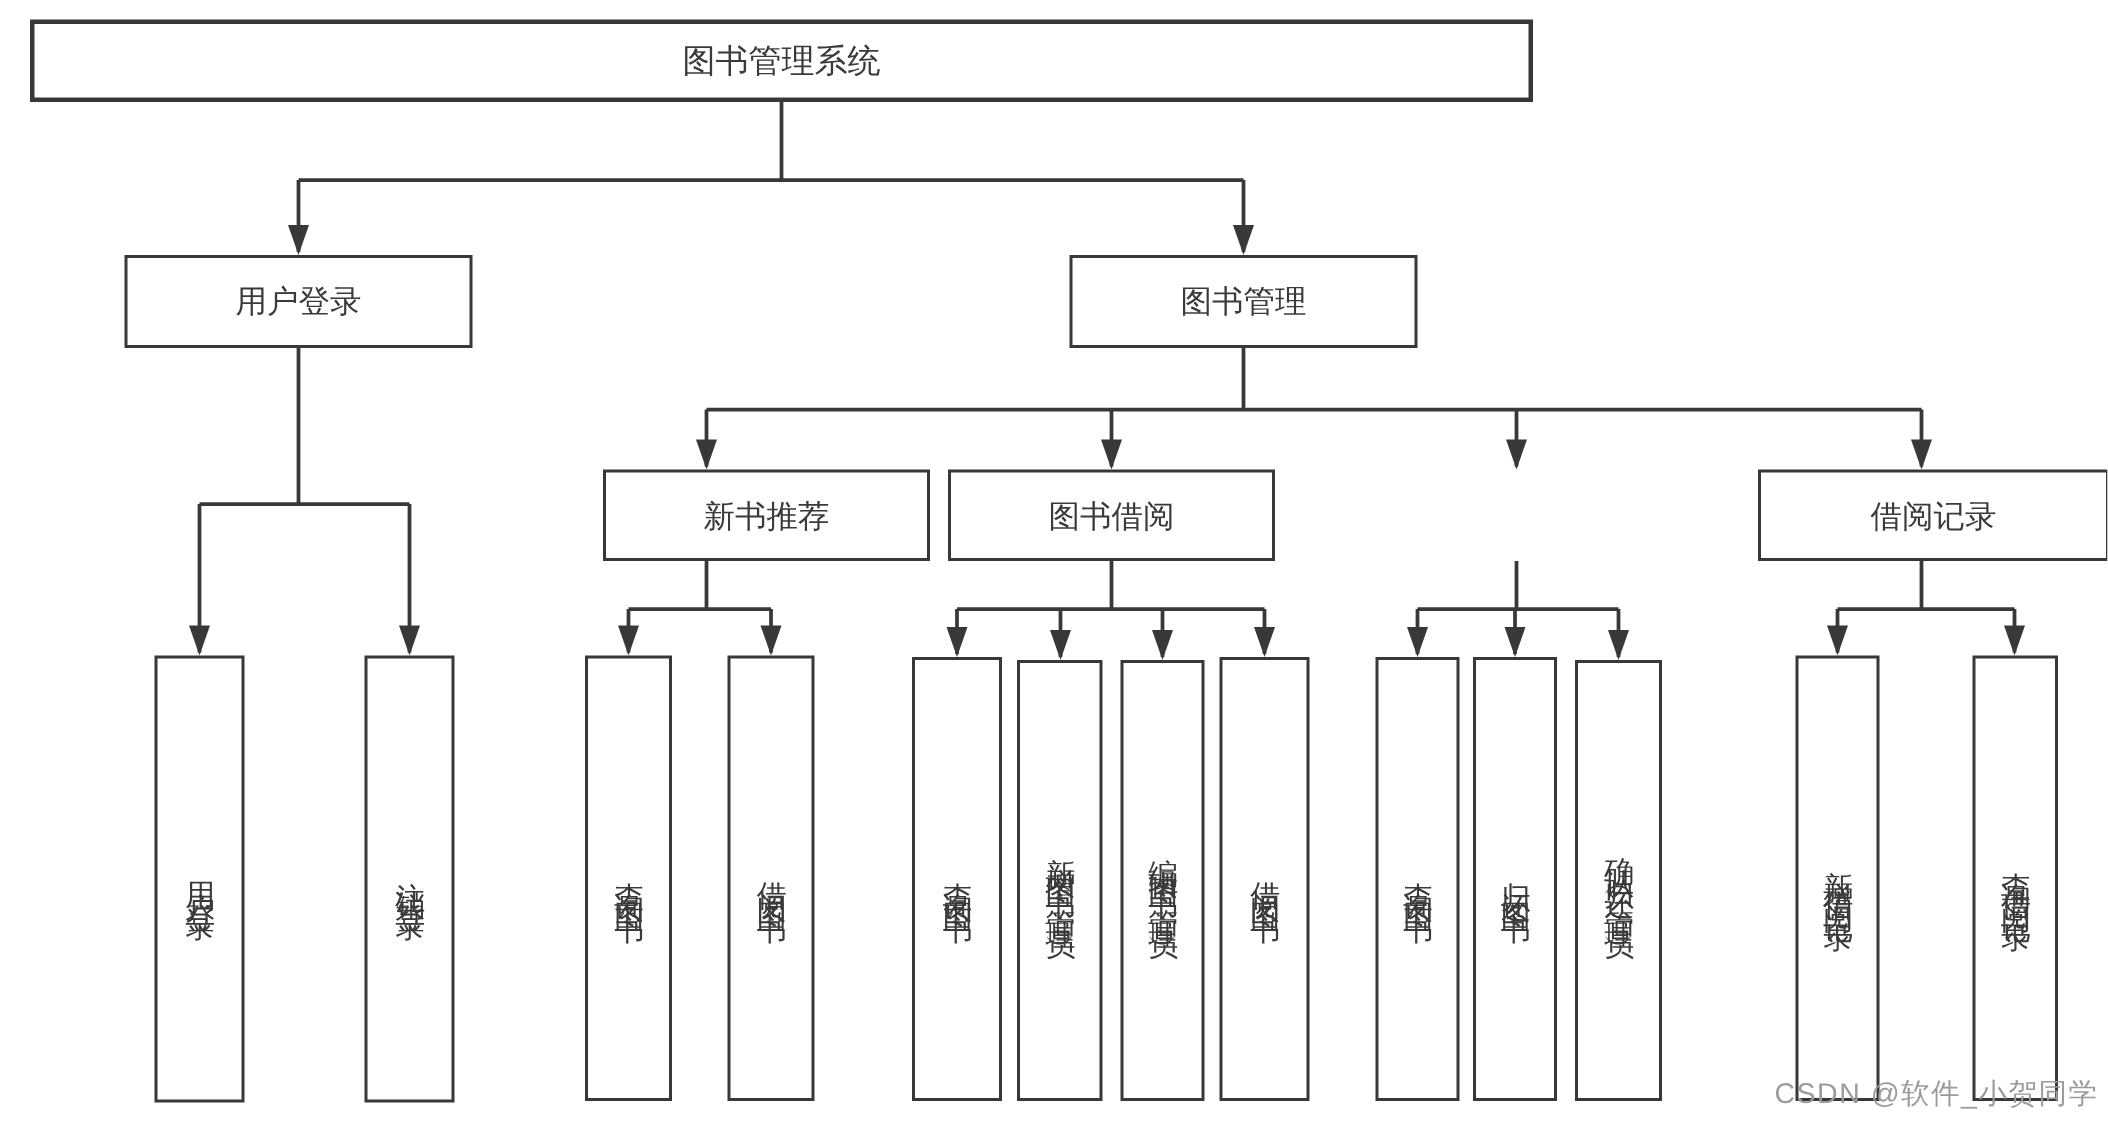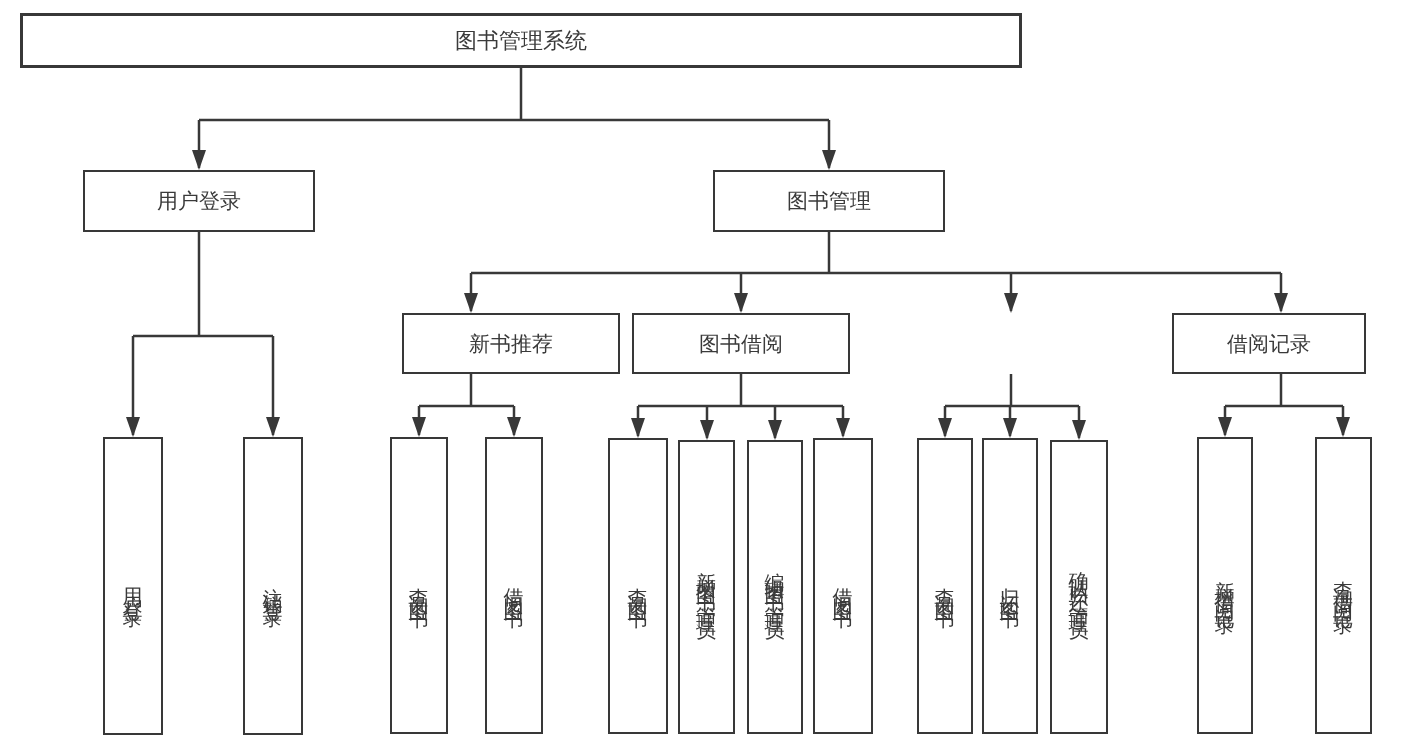--- a/index.html
+++ b/index.html
@@ -78,34 +78,35 @@
     </g>
   </svg>
 
   <div class="box root" style="left:20px;top:13px;width:1002px;height:55px;">图书管理系统</div>
 
   <div class="box" style="left:83px;top:170px;width:232px;height:62px;">用户登录</div>
   <div class="box" style="left:713px;top:170px;width:232px;height:62px;">图书管理</div>
 
   <div class="box" style="left:362px;top:313px;width:218px;height:61px;margin-left:40px;">新书推荐</div>
   <div class="box" style="left:632px;top:313px;width:218px;height:61px;">图书借阅</div>
-  <div class="box" style="left:1172px;top:313px;width:194px;height:61px;text-align:right;">借阅记录</div>
+  <div class="box" style="left:1172px;top:313px;width:234px;height:61px;text-align:right;">借阅记录</div>
 
   <div class="box vbox" style="left:103px;top:437px;width:60px;height:298px;">用户登录</div>
   <div class="box vbox" style="left:243px;top:437px;width:60px;height:298px;">注销登录</div>
 
   <div class="box vbox" style="left:390px;top:437px;width:58px;height:297px;">查询图书</div>
   <div class="box vbox" style="left:485px;top:437px;width:58px;height:297px;">借阅图书</div>
 
   <div class="box vbox" style="left:608px;top:438px;width:60px;height:296px;">查询图书</div>
   <div class="box vbox" style="left:678px;top:440px;width:57px;height:294px;">新增图书（管理员）</div>
   <div class="box vbox" style="left:747px;top:440px;width:56px;height:294px;">编辑图书（管理员）</div>
   <div class="box vbox" style="left:813px;top:438px;width:60px;height:296px;">借阅图书</div>
 
   <div class="box vbox" style="left:917px;top:438px;width:56px;height:296px;">查询图书</div>
   <div class="box vbox" style="left:982px;top:438px;width:56px;height:296px;">归还图书</div>
   <div class="box vbox" style="left:1050px;top:440px;width:58px;height:294px;">确认归还（管理员）</div>
 
   <div class="box vbox" style="left:1197px;top:437px;width:56px;height:297px;">新增借阅记录</div>
   <div class="box vbox" style="left:1315px;top:437px;width:57px;height:297px;">查询借阅记录</div>
 
+  <div class="watermark">CSDN @软件_小贺同学</div>
 
 </div>
 
 </body></html>

